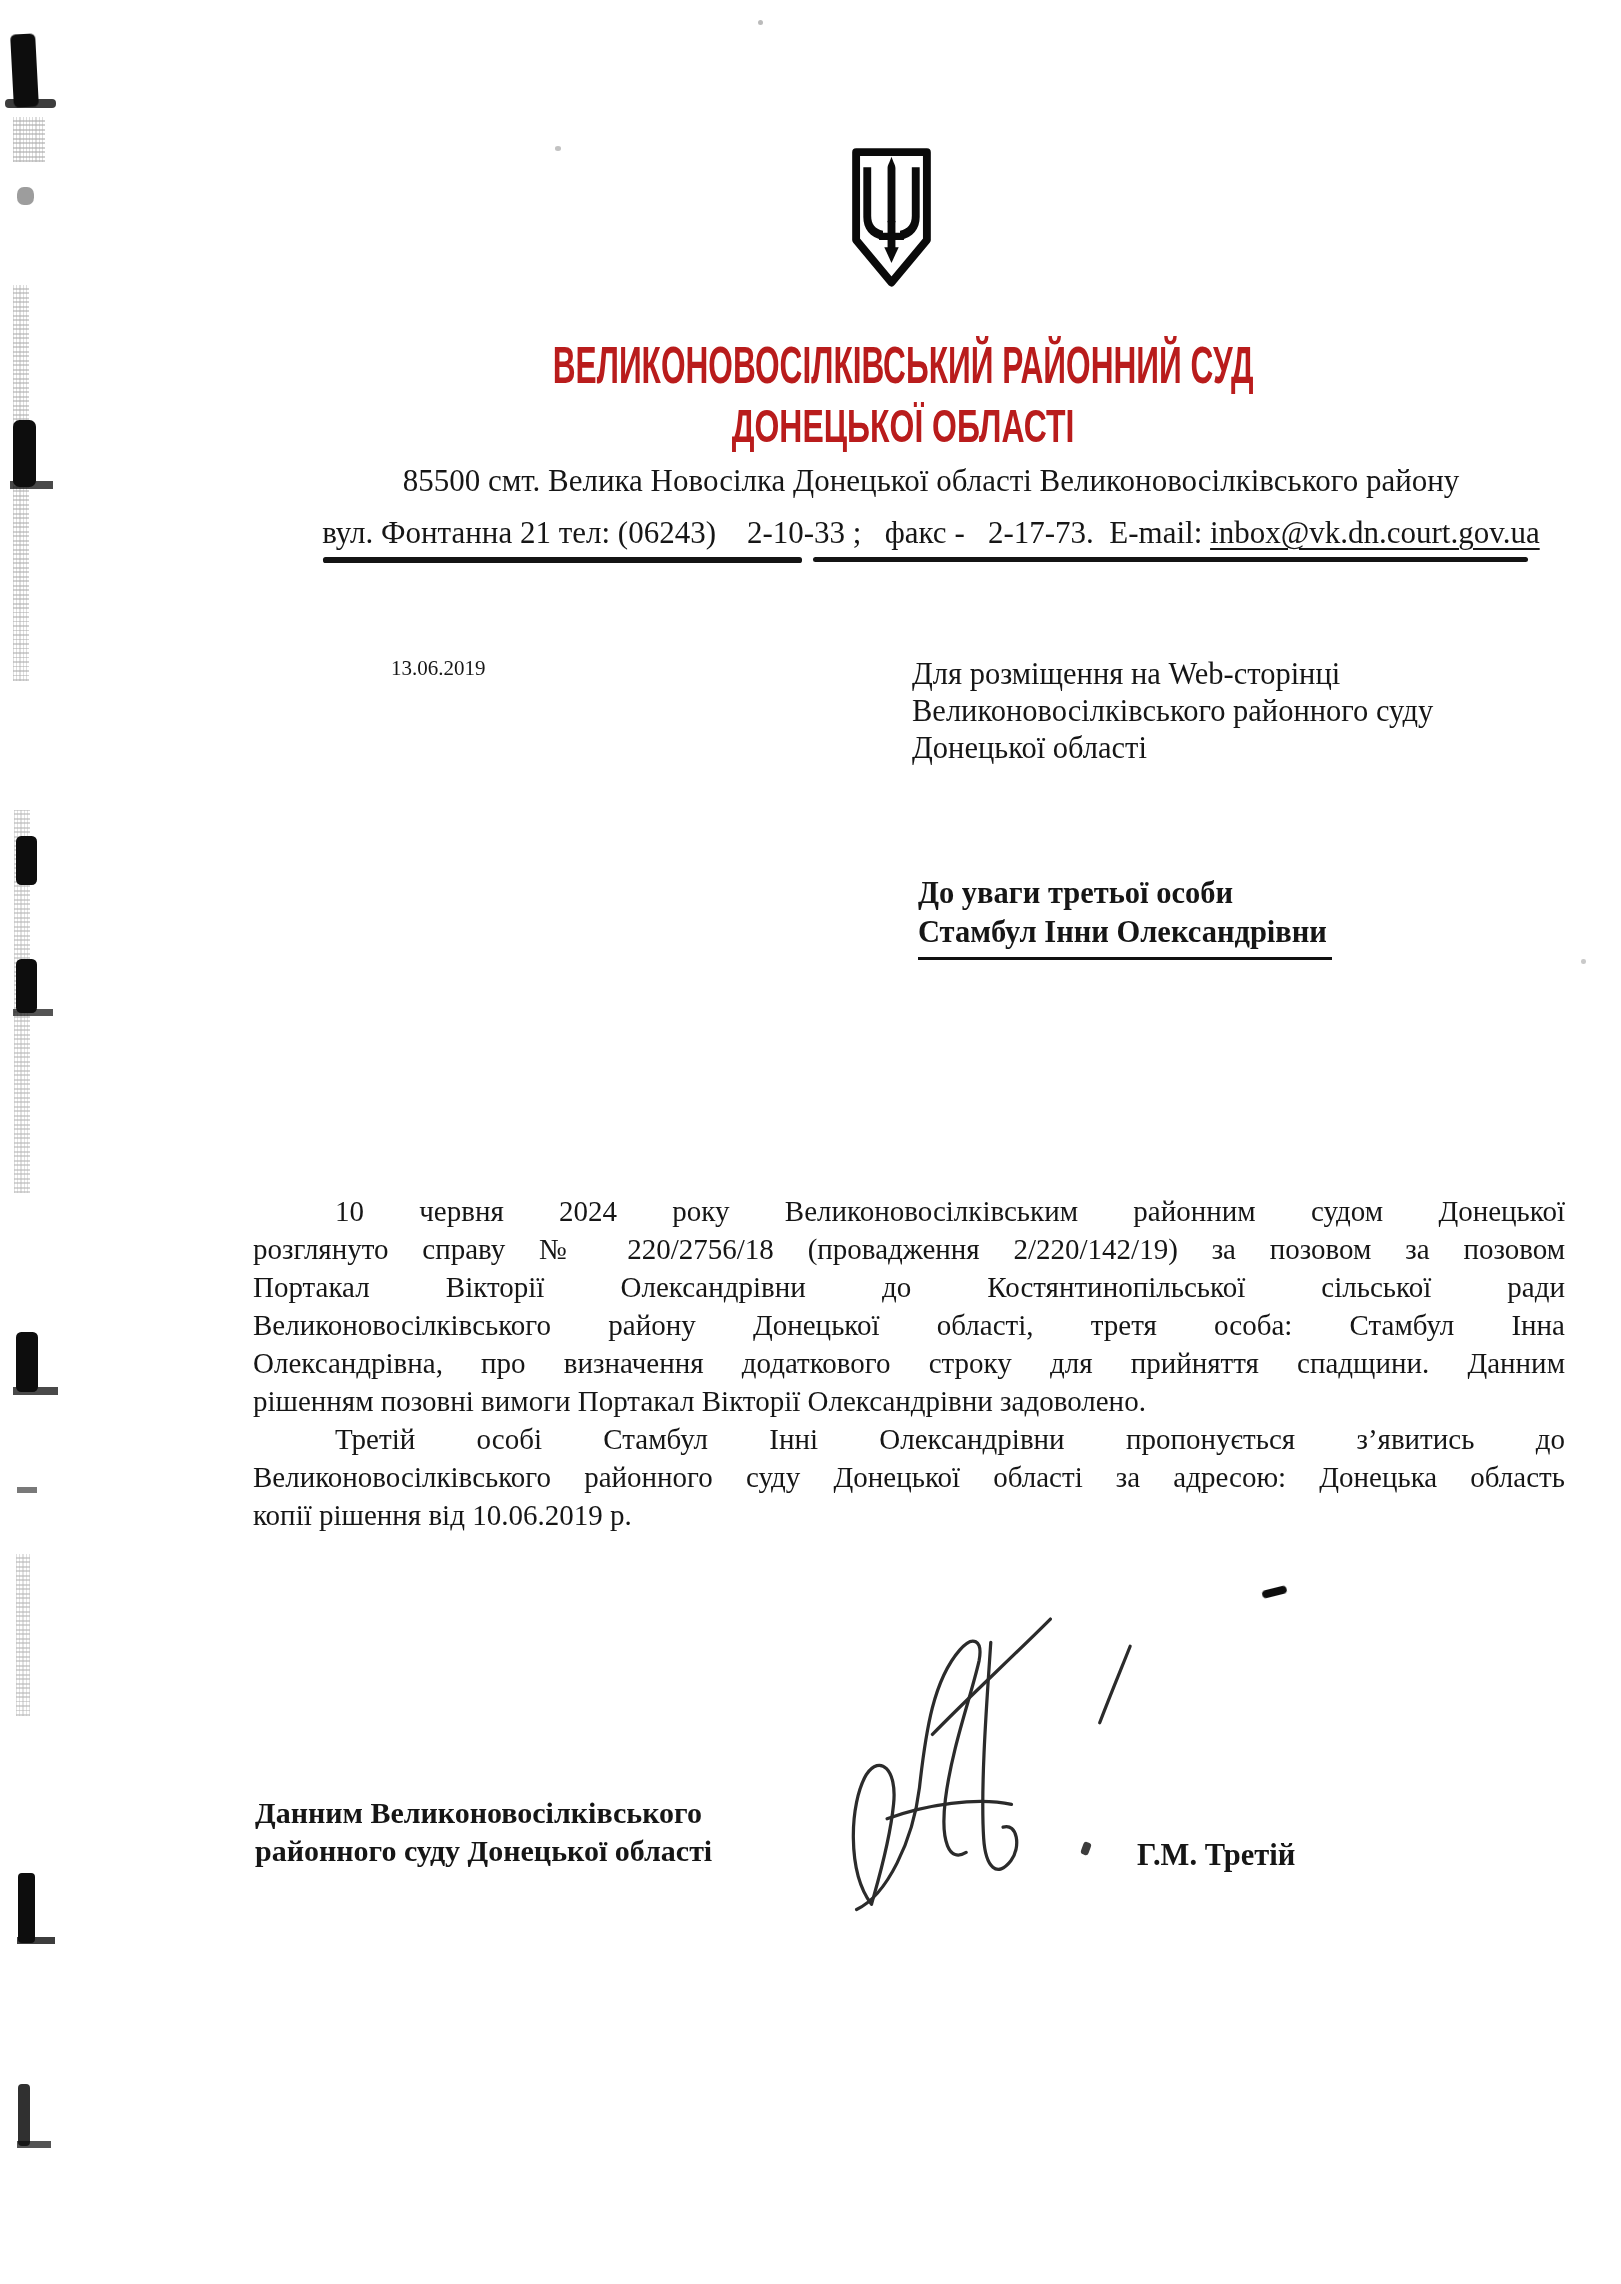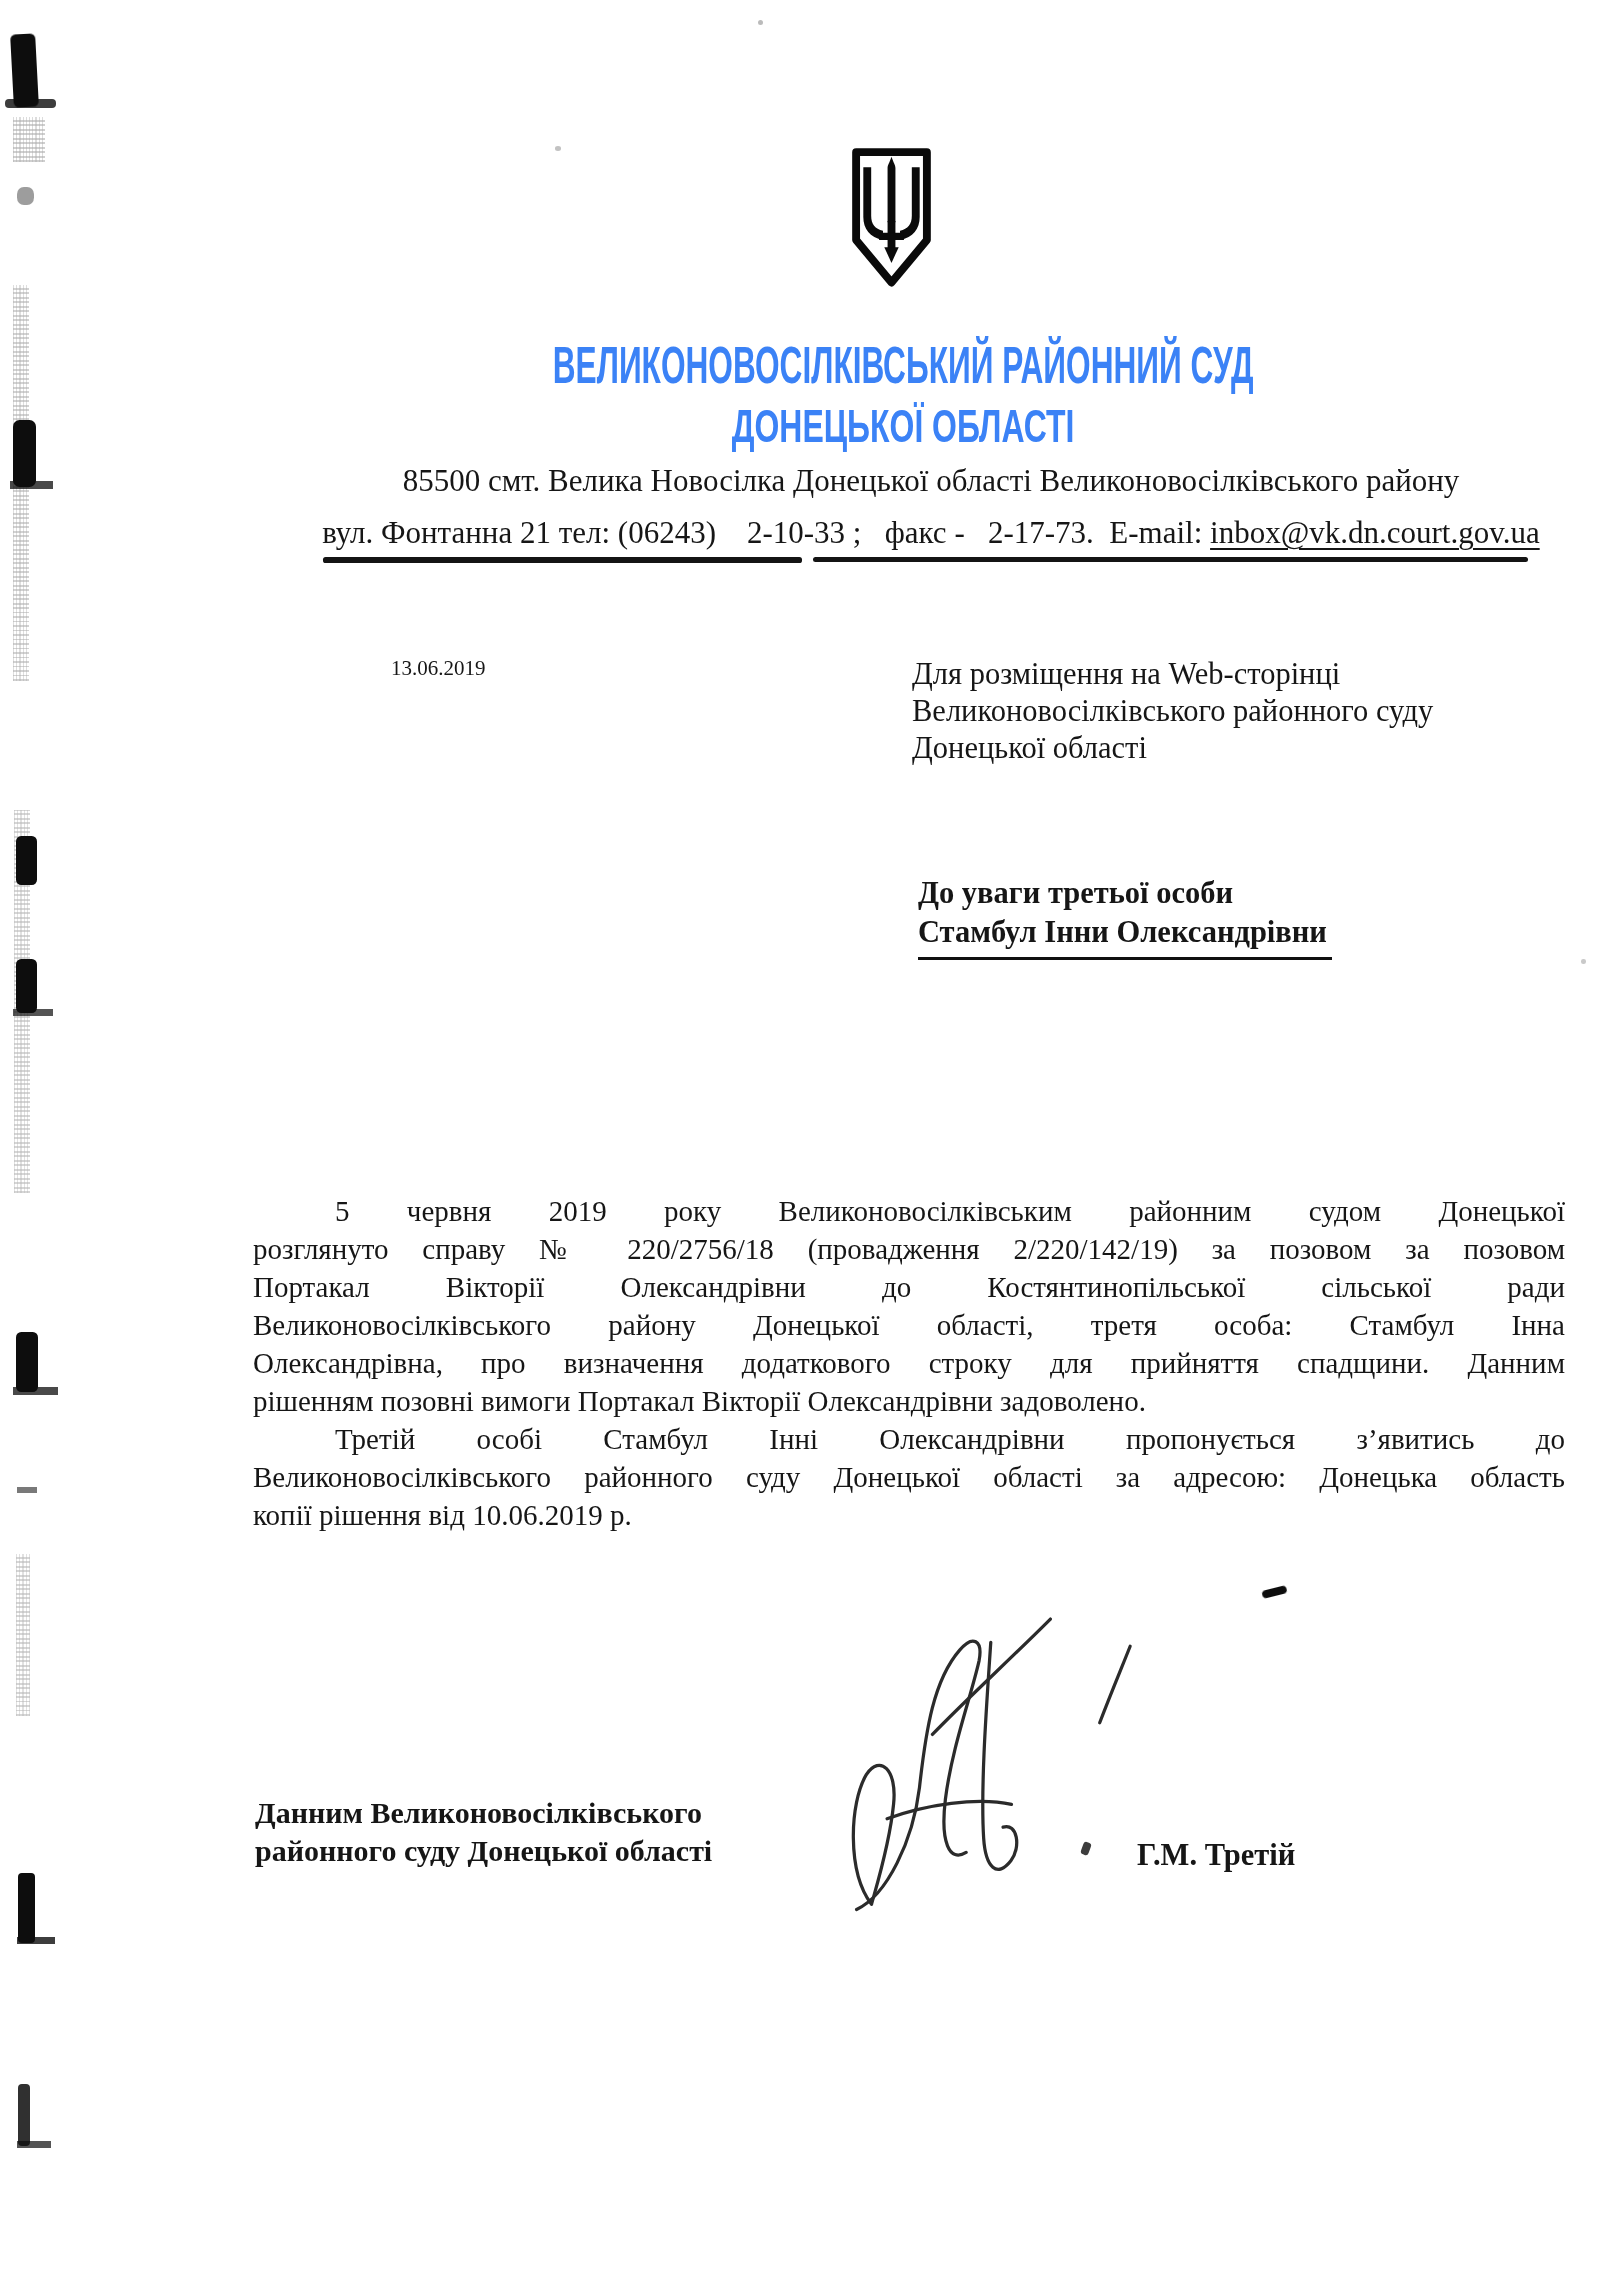--- a/index.html
+++ b/index.html
@@ -4,21 +4,21 @@
 <style>
   html,body{margin:0;padding:0;background:#ffffff;}
   .page{
     position:relative;width:1621px;height:2284px;background:#ffffff;
     font-family:"Liberation Serif","DejaVu Serif",serif;color:#161616;overflow:hidden;
   }
   .abs{position:absolute;}
 
   
   .emblem{left:843px;top:143px;width:97px;height:152px;}
-  .title-wrap{left:221px;width:1365px;text-align:center;color:#3b82f6;
+  .title-wrap{left:221px;width:1365px;text-align:center;color:#b91c1c;
     font-family:"Liberation Sans","DejaVu Sans",sans-serif;font-weight:700;}
   .title1{top:339px;font-size:51px;line-height:1.05;}
   .title2{top:401px;font-size:47px;line-height:1.05;}
   .condensed{display:inline-block;transform:scaleX(0.62);transform-origin:center;white-space:nowrap;}
   .condensed2{display:inline-block;transform:scaleX(0.68);transform-origin:center;white-space:nowrap;}
 
   .addr-wrap{left:253px;width:1356px;text-align:center;}
   .addr1{top:463px;font-size:31px;}
   .addr2{top:515px;font-size:31px;white-space:pre;}
   .addr2 .email{text-decoration:underline;text-underline-offset:4.5px;text-decoration-thickness:1.9px;text-align:right;}
@@ -92,21 +92,21 @@
     <div>Великоновосілківського районного суду</div>
     <div>Донецької області</div>
   </div>
 
   <div class="abs attention">
     <div>До уваги третьої особи</div>
     <div><span class="uline">Стамбул Інни Олександрівни</span></div>
   </div>
 
   <div class="abs bodytext">
-    <div class="bl first">5 червня 2019 року Великоновосілківським районним судом Донецької</div>
+    <div class="bl first">10 червня 2024 року Великоновосілківським районним судом Донецької</div>
     <div class="bl">розглянуто справу № 220/2756/18 (провадження 2/220/142/19) за позовом за позовом</div>
     <div class="bl">Портакал Вікторії Олександрівни до Костянтинопільської сільської ради</div>
     <div class="bl">Великоновосілківського району Донецької області, третя особа: Стамбул Інна</div>
     <div class="bl">Олександрівна, про визначення додаткового строку для прийняття спадщини. Данним</div>
     <div class="bl last">рішенням позовні вимоги Портакал Вікторії Олександрівни задоволено.</div>
     <div class="bl first">Третій особі Стамбул Інні Олександрівни пропонується з’явитись до</div>
     <div class="bl">Великоновосілківського районного суду Донецької області за адресою: Донецька область</div>
     <div class="bl last">копії рішення від 10.06.2019 р.</div>
   </div>
 

